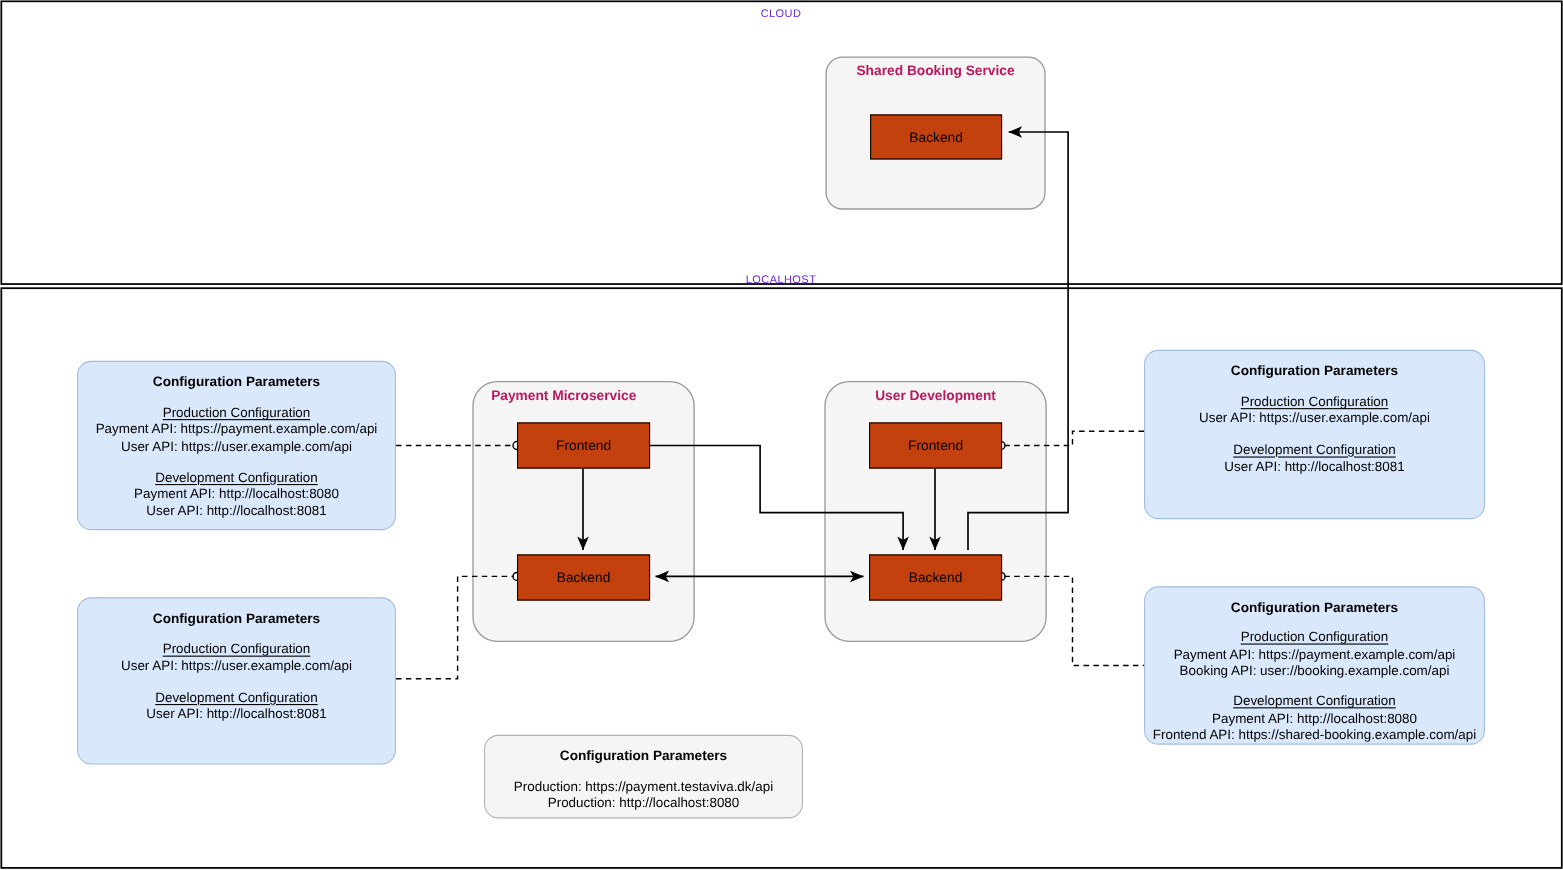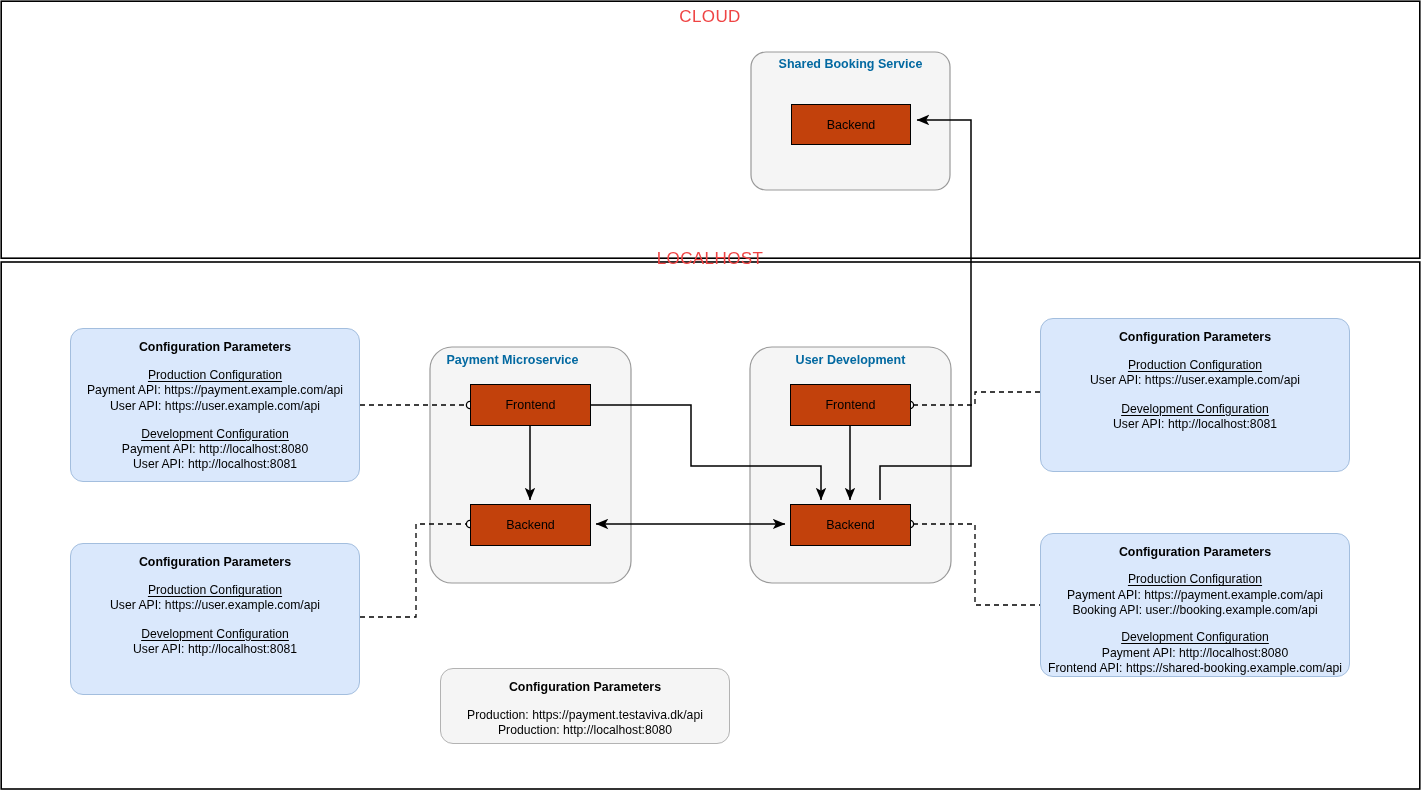--- a/index.html
+++ b/index.html
@@ -24,32 +24,32 @@
     top: 0;
     width: 1421px;
     height: 791px;
     pointer-events: none;
   }
   svg.layer * { pointer-events: auto; }
 
   .zone-label {
     position: absolute;
     text-align: center;
-    font-size: 17px;
-    color: #ef4444;
+    font-size: 10px;
+    color: #6d28d9;
     letter-spacing: 0.4px;
     white-space: nowrap;
   }
 
   .service-title {
     position: absolute;
     text-align: center;
     font-size: 12.5px;
     font-weight: bold;
-    color: #0369a1;
+    color: #be185d;
     white-space: nowrap;
   }
 
   .node-box {
     position: absolute;
     box-sizing: border-box;
     background: #c2410c;
     border: 1.4px solid #000000;
     display: flex;
     align-items: center;

